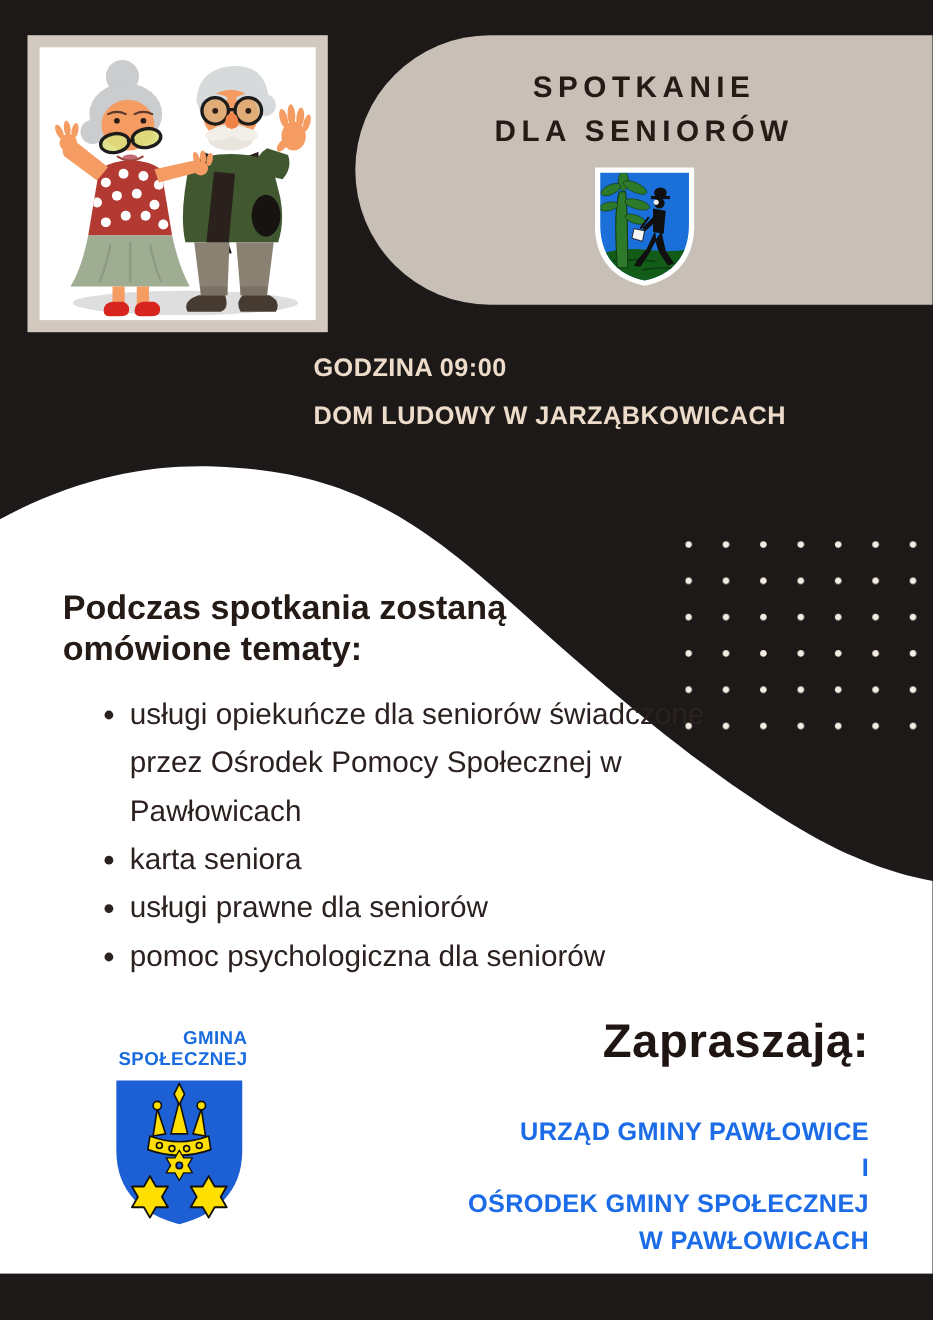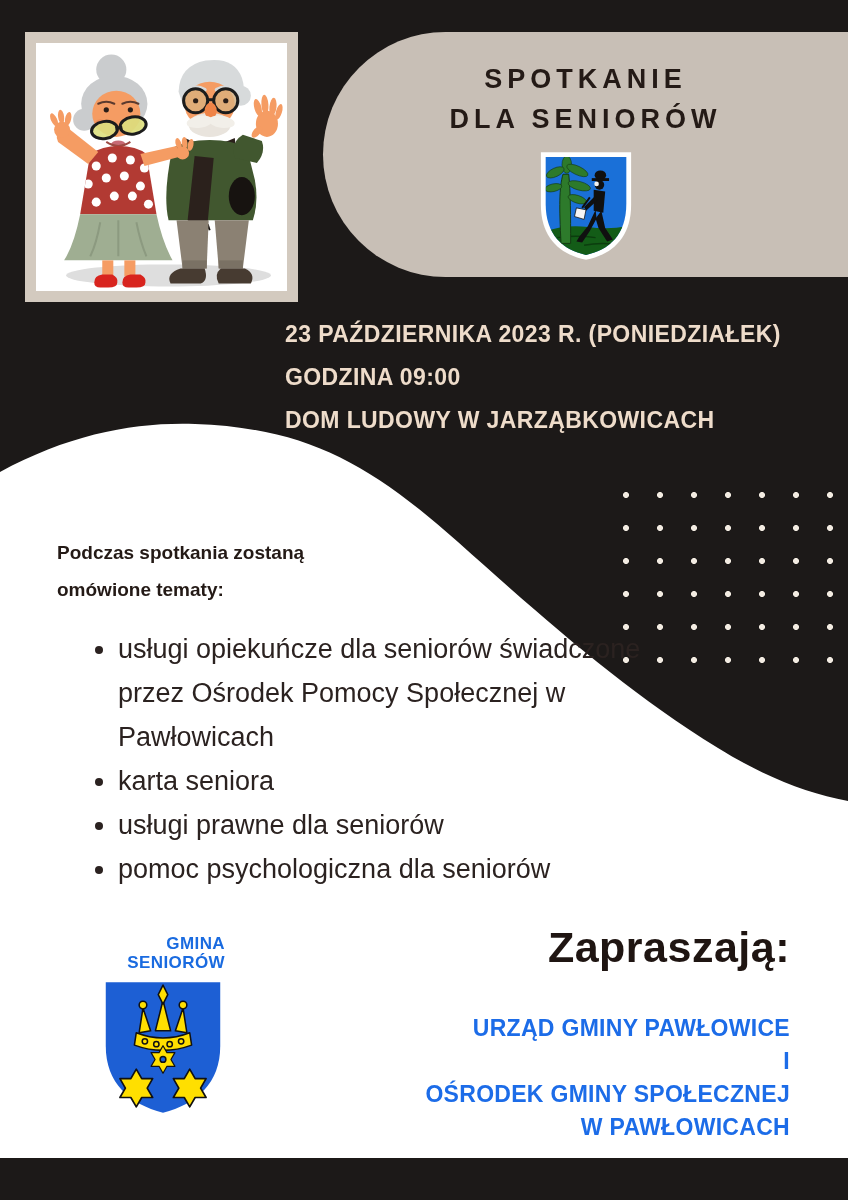--- a/index.html
+++ b/index.html
@@ -27,21 +27,21 @@
   .pill{position:absolute;left:323px;top:32px;width:525px;height:245px;
         background:var(--surface);border-radius:125px 0 0 125px;text-align:center;}
   .pill-title{margin-top:27px;font-size:27px;font-weight:800;letter-spacing:5px;
               color:var(--ink);line-height:40px;}
   .crest-jarz{width:96px;height:112px;margin-top:10px;}
 
   .date-block{position:absolute;left:285px;top:313px;color:var(--cream);
               font-size:23px;font-weight:700;letter-spacing:.4px;line-height:43px;white-space:nowrap;}
 
   .topics-heading{position:absolute;left:57px;top:534px;color:var(--ink);
-                  font-size:19px;font-weight:800;line-height:37px;}
+                  font-size:31px;font-weight:800;line-height:37px;}
   .topics-list{position:absolute;left:57px;top:612px;width:560px;margin:15px;
                padding:0 0 0 46px;color:var(--body);font-size:27px;line-height:44px;}
   .topics-list li{margin:0;padding:0;}
 
   .invite{position:absolute;left:240px;top:923px;width:550px;text-align:right;}
   .invite-heading{font-size:43px;font-weight:800;color:#1f1512;letter-spacing:.5px;}
   .invite-orgs{margin-top:40px;color:var(--blue);font-size:23px;font-weight:700;
                line-height:33px;letter-spacing:.3px;}
 
   .gmina{position:absolute;left:65px;top:934px;width:160px;text-align:right;}
@@ -195,40 +195,39 @@
           <path d="M60 63 L52 80 L43 91 L40 96 L46 97 L54 85 L61 72 Z" fill="#101010"></path>
           <path d="M66 64 L70 82 L78 94 L72 96 L63 82 L60 72 Z" fill="#101010"></path>
           <path d="M46 61 L54 50" stroke="#101010" stroke-width="2"></path>
           <path d="M40 61 L50 63 L48 73 L38 70 Z" fill="#f5f5f5" stroke="#101010" stroke-width=".8"></path>
         </g>
       </g>
     </svg>
   </div>
 
   <div class="date-block">
-    <div>23 PAŹDZIERNIKA 2023 R. (PONIEDZIAŁEK)</div>
     <div>GODZINA 09:00</div>
     <div>DOM LUDOWY W JARZĄBKOWICACH</div>
   </div>
 
   <div class="topics-heading">
     <div>Podczas spotkania zostaną</div>
     <div>omówione tematy:</div>
   </div>
   <ul class="topics-list">
     <li>usługi opiekuńcze dla seniorów świadczone przez Ośrodek Pomocy Społecznej w Pawłowicach</li>
     <li>karta seniora</li>
     <li>usługi prawne dla seniorów</li>
     <li>pomoc psychologiczna dla seniorów</li>
   </ul>
 
   <div class="gmina">
     <div class="gmina-label">
       <div>GMINA</div>
-      <div>SENIORÓW</div>
+      <div>SPOŁECZNEJ</div>
     </div>
     <svg viewBox="0 0 130 148" aria-hidden="true">
       <path d="M5 5 H125 V72 C125 111 100 133 65 142 C30 133 5 111 5 72 Z" fill="var(--paw_blue,#1d5fd4)"></path>
       <g stroke="#111111" stroke-width="1.6" fill="var(--yellow,#ffdf00)" stroke-linejoin="round">
         <path d="M40 58 L44 32 L52 56 Z"></path>
         <path d="M90 58 L86 32 L78 56 Z"></path>
         <path d="M57 56 L65 24 L73 56 Z"></path>
         <circle cx="44" cy="29" r="4"></circle>
         <circle cx="86" cy="29" r="4"></circle>
         <polygon points="65,8 70,18 65,28 60,18"></polygon>

